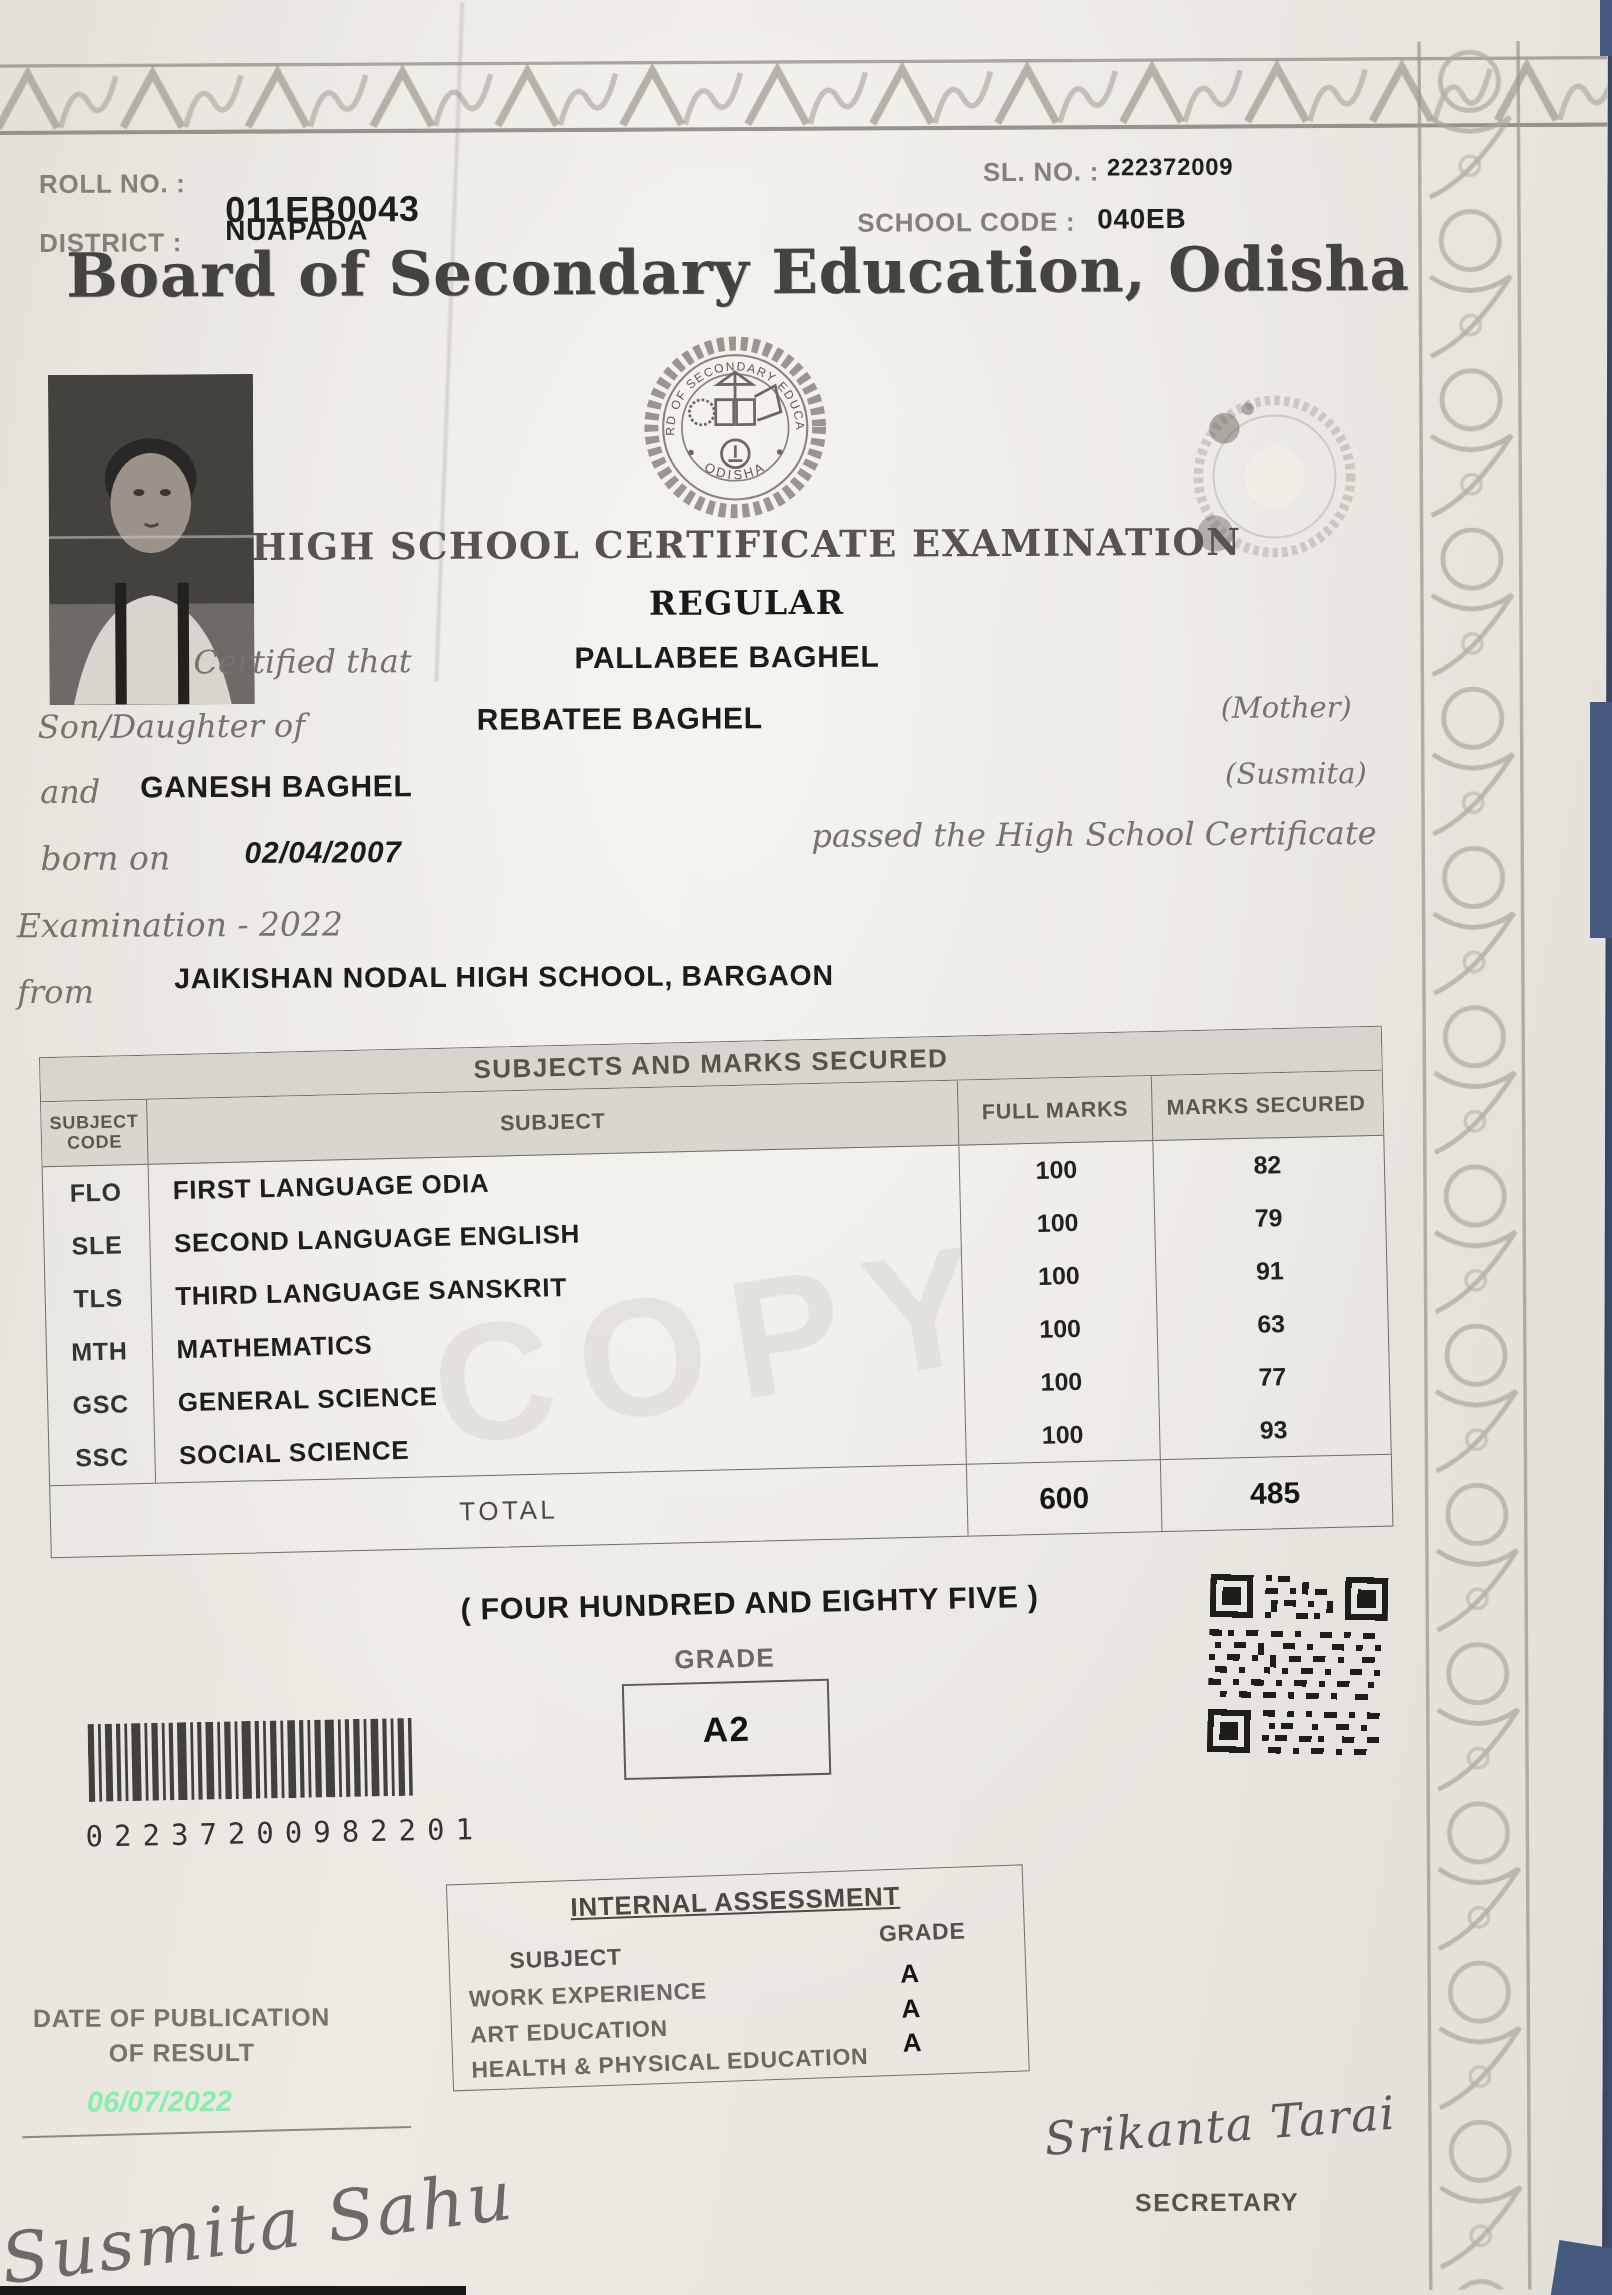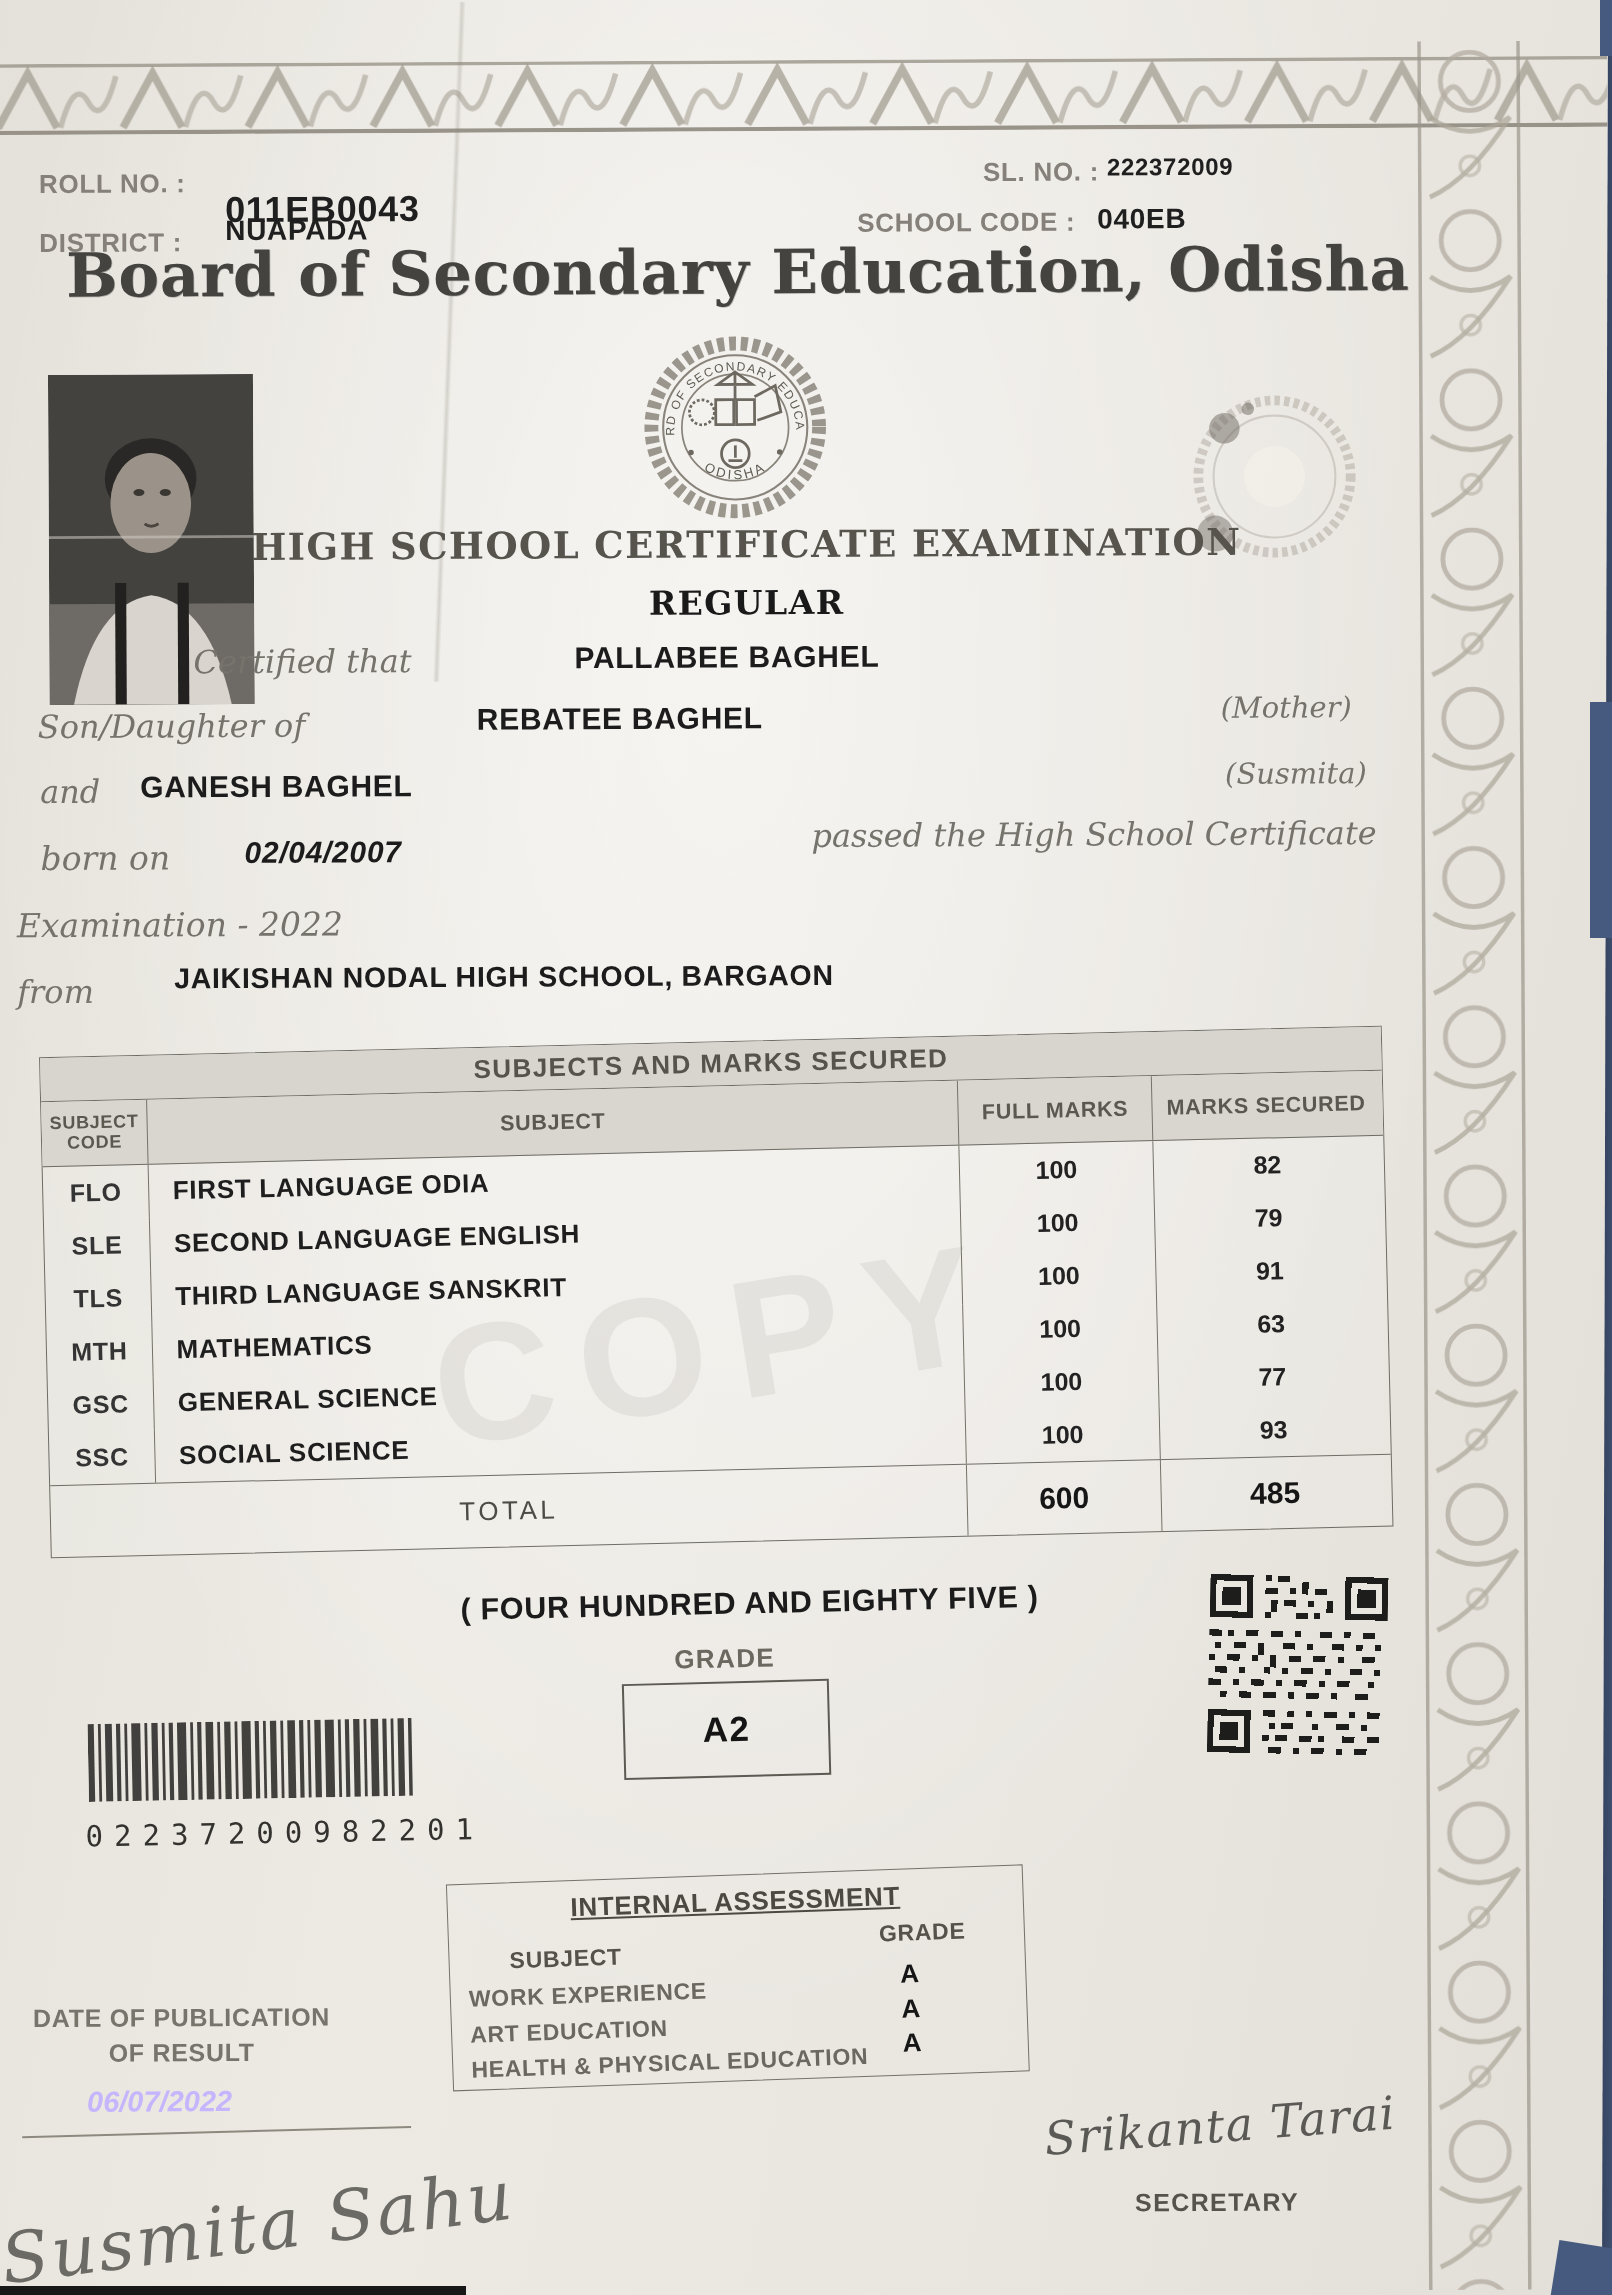--- a/index.html
+++ b/index.html
@@ -382,21 +382,21 @@
     <div class="abs" style="left:18px;top:101px;font-size:23px;color:#6b6861;font-weight:600;letter-spacing:0.7px;">WORK EXPERIENCE</div>
     <div class="abs" style="left:450px;top:89px;font-size:26px;font-weight:700;color:#161616;">A</div>
     <div class="abs" style="left:18px;top:137px;font-size:23px;color:#6b6861;font-weight:600;letter-spacing:0.7px;">ART EDUCATION</div>
     <div class="abs" style="left:450px;top:124px;font-size:26px;font-weight:700;color:#161616;">A</div>
     <div class="abs" style="left:18px;top:172px;font-size:23px;color:#6b6861;font-weight:600;letter-spacing:0.7px;">HEALTH &amp; PHYSICAL EDUCATION</div>
     <div class="abs" style="left:450px;top:158px;font-size:26px;font-weight:700;color:#161616;">A</div>
   </div>
 
   <div class="abs" style="left:28px;top:2000px;width:298px;text-align:center;font-size:25px;color:#77746c;font-weight:600;letter-spacing:0.7px;">DATE OF PUBLICATION</div>
   <div class="abs" style="left:28px;top:2035px;width:298px;text-align:center;font-size:25px;color:#77746c;font-weight:600;letter-spacing:0.7px;">OF RESULT</div>
-  <div class="abs" style="left:82px;top:2082px;font-size:29px;color:#c4b5fd;font-weight:700;font-style:italic;">06/07/2022</div>
+  <div class="abs" style="left:82px;top:2082px;font-size:29px;color:#86efac;font-weight:700;font-style:italic;">06/07/2022</div>
   <div class="abs" style="left:16.7px;top:2128px;width:389px;height:2.1px;background:#8d897f;transform:rotate(-1.2deg);"></div>
 
   <div class="abs hand" style="left:1039px;top:2101px;font-size:46px;transform:rotate(-4deg);letter-spacing:1.4px;">Srikanta Tarai</div>
   <div class="abs" style="left:1083px;top:2190px;width:257px;text-align:center;font-size:25px;color:#56534c;font-weight:600;letter-spacing:1.4px;">SECRETARY</div>
 
   <div class="abs hand" style="left:-5.6px;top:2184px;font-size:69px;transform:rotate(-7deg);letter-spacing:2.8px;color:#6c6a65;">Susmita Sahu</div>
   <div class="abs" style="left:208px;top:2280px;font-size:25px;font-weight:700;color:#3c3a36;letter-spacing:1.4px;">OF EXAMINATIONS</div>
 
 </div>
 

